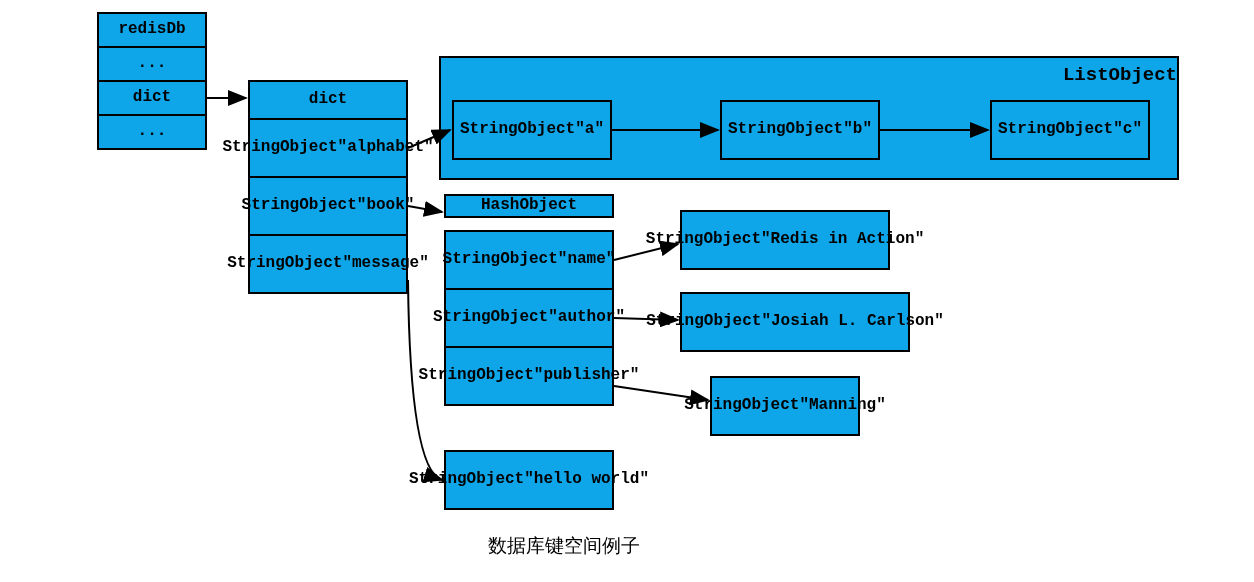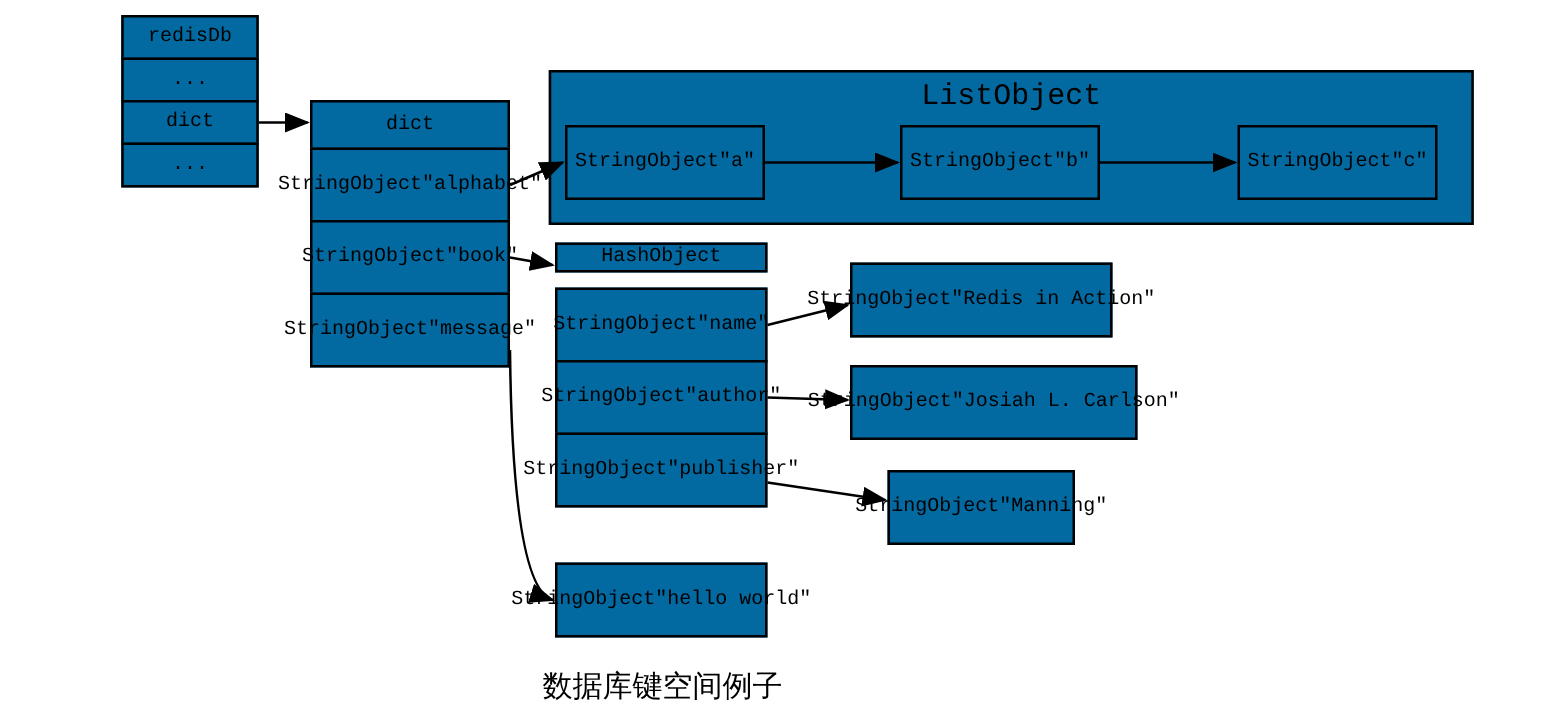--- a/index.html
+++ b/index.html
@@ -10,34 +10,35 @@
     font-family: "Courier New", Courier, monospace;
     font-size: 16px;
     background: #fff;
     width: 1254px;
     height: 582px;
     position: relative;
   }
   .box {
     position: absolute;
     border: 2px solid #000;
-    background: #0369a1;
+    background: #0ea5e9;
     display: flex;
     align-items: center;
     justify-content: center;
     text-align: center;
     line-height: 1.2;
     box-sizing: border-box;
     white-space: pre;
+    font-weight: bold;
   }
   .label {
     position: absolute;
     font-family: sans-serif;
-    font-size: 24px;
-    text-align: center;
+    font-size: 19px;
+    text-align: right;
   }
   svg.arrows {
     position: absolute;
     left: 0;
     top: 0;
     width: 1254px;
     height: 582px;
     pointer-events: none;
   }
 </style>

